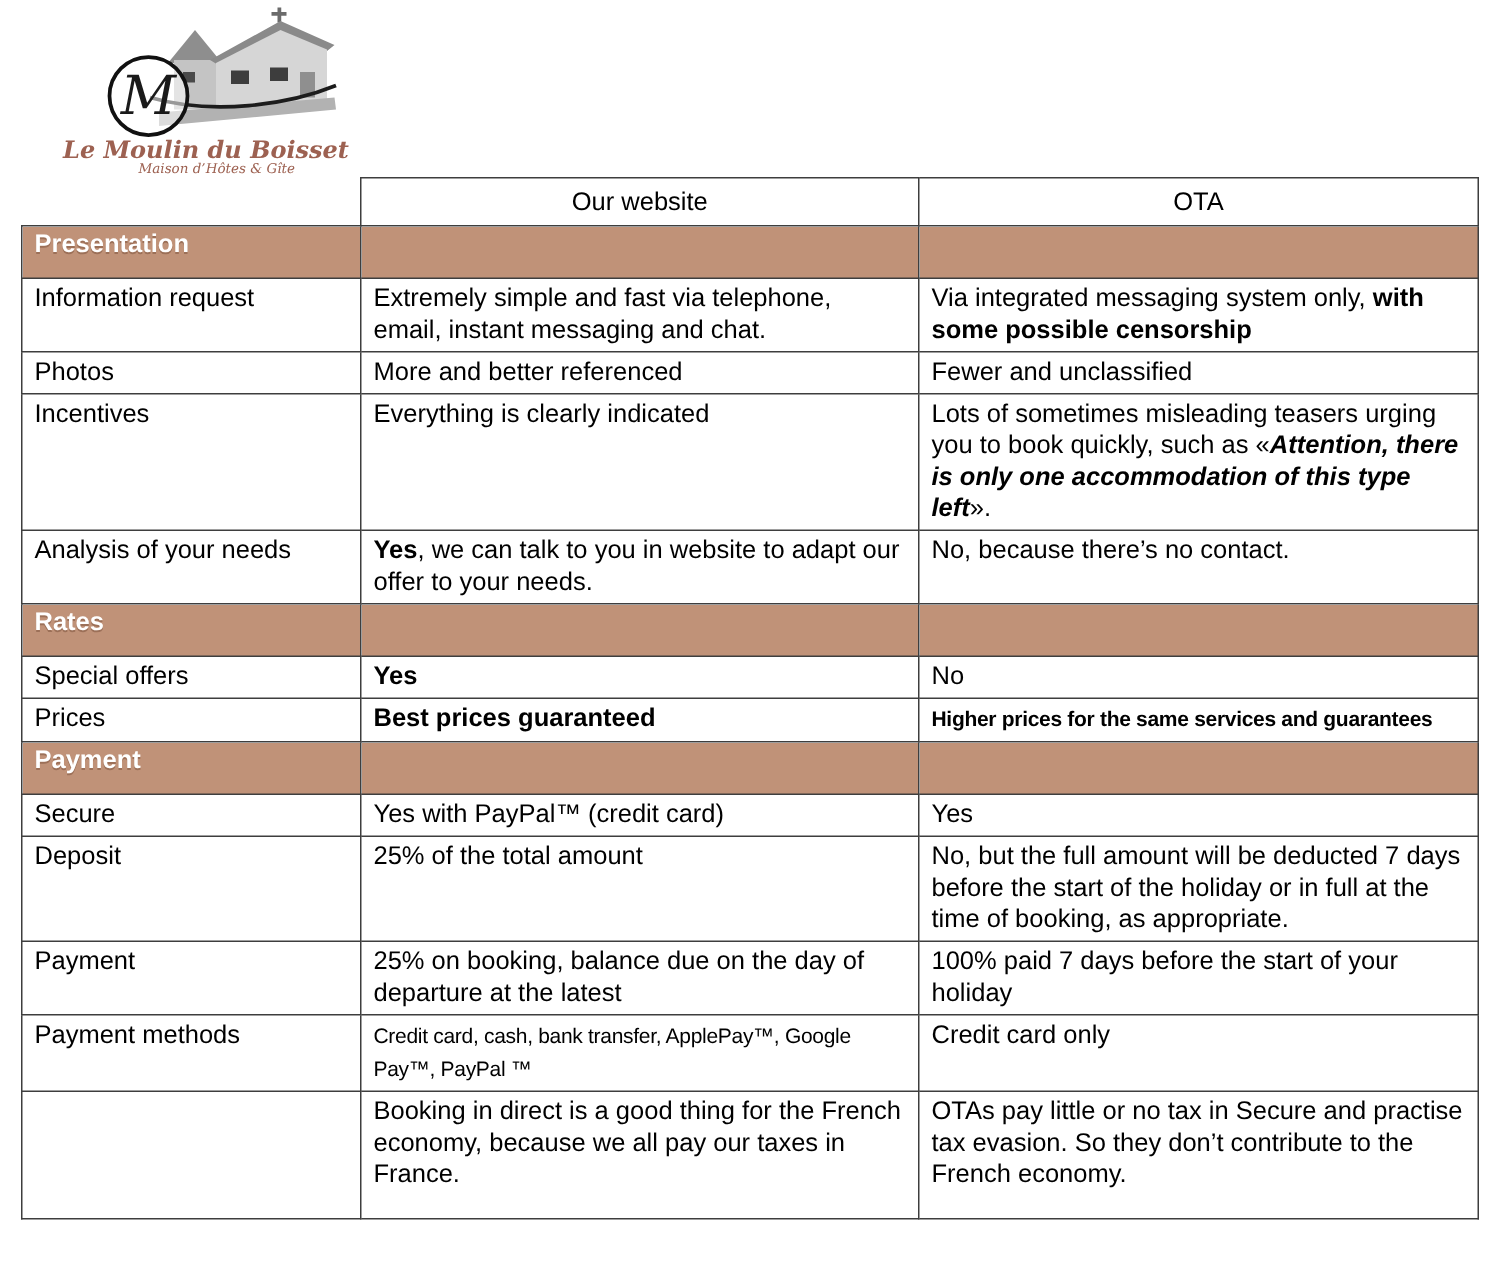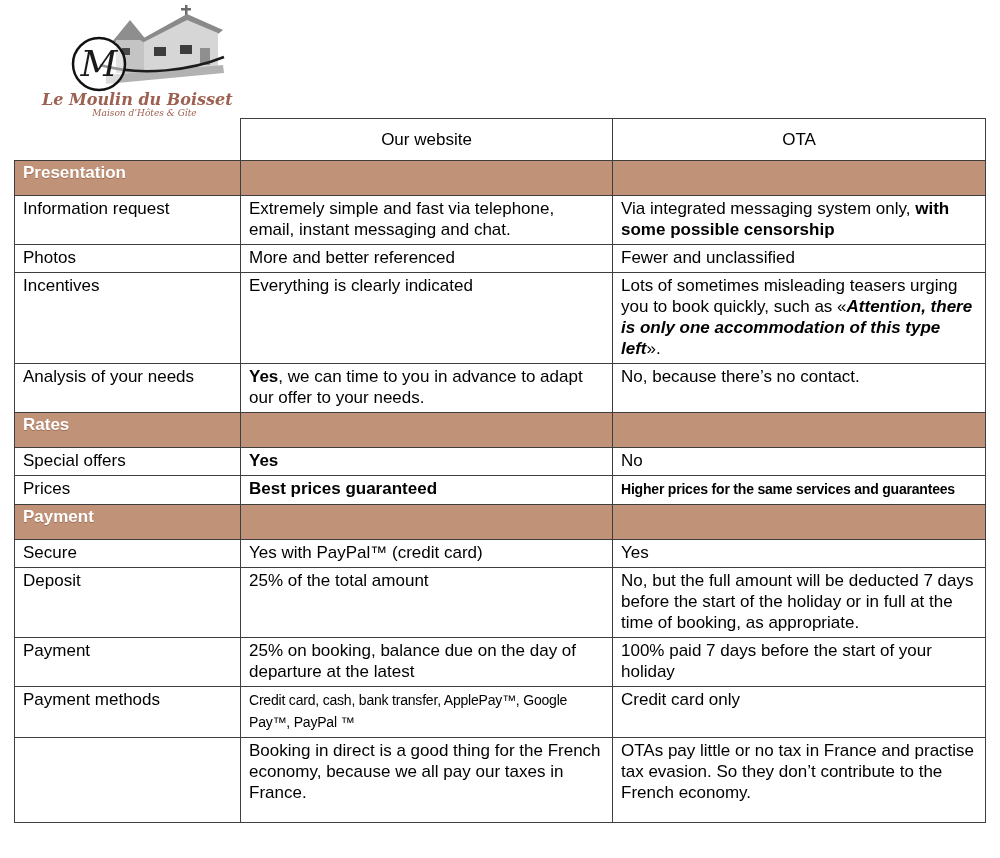--- a/index.html
+++ b/index.html
@@ -41,21 +41,21 @@
     border-collapse:collapse;table-layout:fixed;
     font-size:17px;
   }
   .cmp th,.cmp td{
     border:1px solid var(--border);
     padding:2px 8px 4px 8px;
     vertical-align:top;text-align:left;line-height:21px;
     overflow:hidden;
   }
   .cmp thead th{
-    height:42px;text-align:center;vertical-align:middle;
+    height:32px;text-align:center;vertical-align:middle;
     font-weight:normal;padding:2px;
   }
   .cmp th.ghost{border:none;background:#fff;}
   .cmp tr.section td{
     background:var(--band);color:#fff;font-weight:bold;
     height:35px;line-height:20px;padding:2px 8px;
     text-shadow:0 1px 0 rgba(90,50,30,.35);
   }
   .cmp tbody tr:last-child td{height:85px;}
   .cmp span.b{font-weight:bold;}
@@ -129,21 +129,21 @@
           <td><span>More and better referenced</span></td>
           <td><span>Fewer and unclassified</span></td>
         </tr>
         <tr>
           <td><span>Incentives</span></td>
           <td><span>Everything is clearly indicated</span></td>
           <td><span>Lots of sometimes misleading teasers urging you to book quickly, such as «</span><span class="b i">Attention, there is only one accommodation of this type left</span><span>».</span></td>
         </tr>
         <tr>
           <td><span>Analysis of your needs</span></td>
-          <td><span class="b">Yes</span><span>, we can time to you in advance to adapt our offer to your needs.</span></td>
+          <td><span class="b">Yes</span><span>, we can talk to you in website to adapt our offer to your needs.</span></td>
           <td><span>No, because there’s no contact.</span></td>
         </tr>
         <tr class="section">
           <td>Rates</td>
           <td></td>
           <td></td>
         </tr>
         <tr>
           <td><span>Special offers</span></td>
           <td><span class="b">Yes</span></td>
@@ -175,18 +175,18 @@
           <td><span>100% paid 7 days before the start of your holiday</span></td>
         </tr>
         <tr>
           <td><span>Payment methods</span></td>
           <td><span class="c">Credit card, cash, bank transfer, ApplePay™, Google Pay™, PayPal ™</span></td>
           <td><span>Credit card only</span></td>
         </tr>
         <tr>
           <td></td>
           <td><span>Booking in direct is a good thing for the French economy, because we all pay our taxes in France.</span></td>
-          <td><span>OTAs pay little or no tax in France and practise tax evasion. So they don’t contribute to the French economy.</span></td>
+          <td><span>OTAs pay little or no tax in Secure and practise tax evasion. So they don’t contribute to the French economy.</span></td>
         </tr>
       </tbody>
   </table>
 
 </div>
 
 </body></html>

